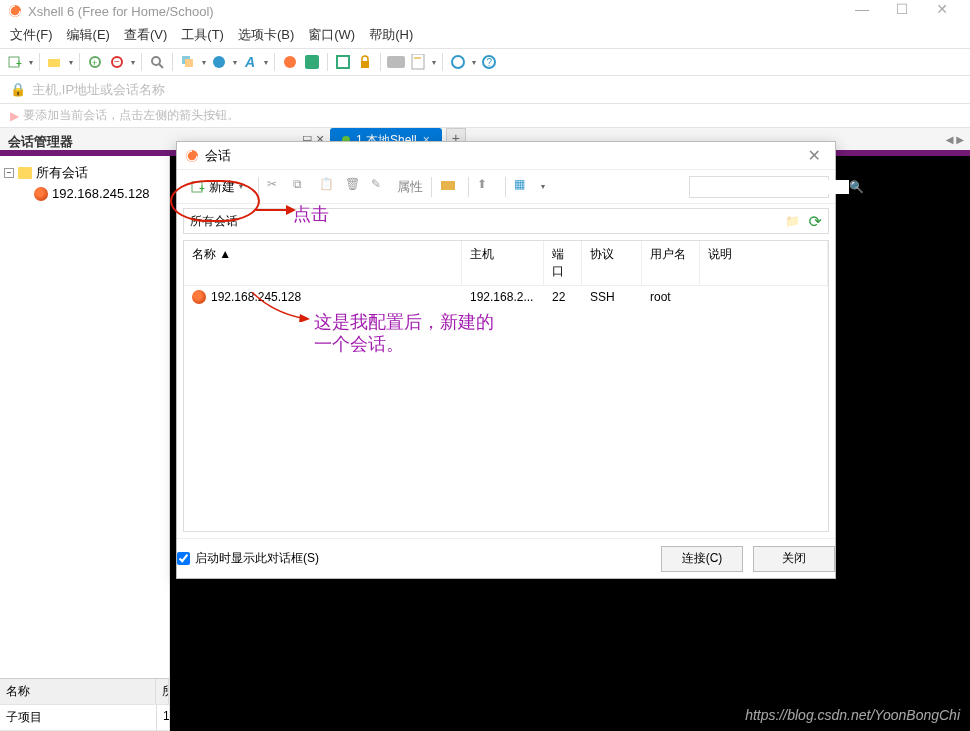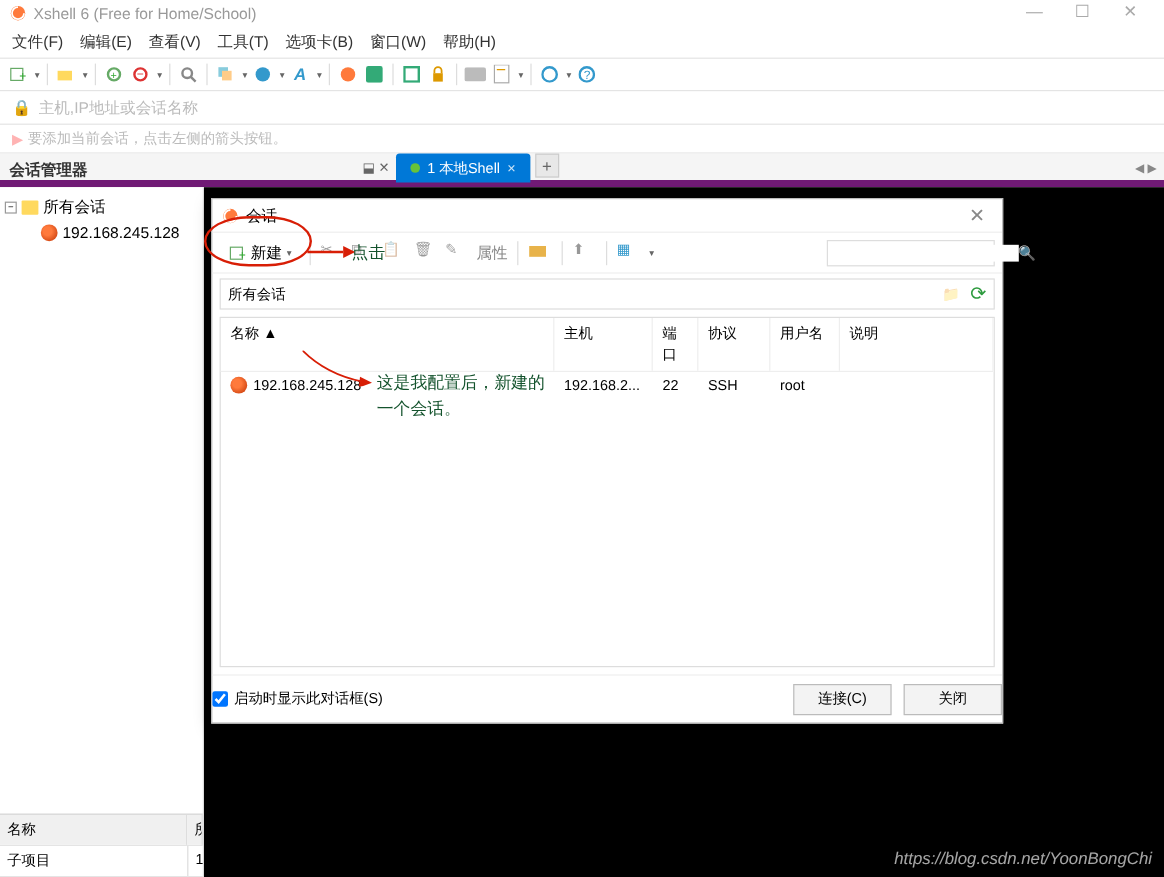--- a/index.html
+++ b/index.html
@@ -55,21 +55,21 @@
 .propgrid .row { display: flex; border-bottom: 1px solid #e4e4e4; }
 .propgrid .cell { padding: 4px 6px; font-size: 12px; }
 .propgrid .h { background: #f0f0f0; font-weight: normal; width: 158px; border-right: 1px solid #ddd; }
 .propgrid .k { width: 158px; border-right: 1px solid #ddd; }
 .propgrid .v { width: 10px; overflow: hidden; }
 
 
 .terminal { flex: 1; background: #000; position: relative; }
 
 
-.dialog { position: absolute; left: 176px; top: 165px; width: 660px; height: 438px; background: #fff; border: 1px solid #bbb; box-shadow: 0 4px 14px rgba(0,0,0,.25); display: flex; flex-direction: column; }
+.dialog { position: absolute; left: 176px; top: 141px; width: 660px; height: 438px; background: #fff; border: 1px solid #bbb; box-shadow: 0 4px 14px rgba(0,0,0,.25); display: flex; flex-direction: column; }
 .dlg-title { height: 28px; display: flex; align-items: center; padding: 0 8px; border-bottom: 1px solid #eee; font-size: 13px; }
 .dlg-title .spacer { flex: 1; }
 .dlg-title .x { color: #888; font-size: 16px; padding: 0 6px; }
 .dlg-toolbar { height: 34px; display: flex; align-items: center; padding: 0 6px; gap: 6px; border-bottom: 1px solid #eee; }
 .dlg-new { display: flex; align-items: center; gap: 3px; padding: 2px 5px; font-size: 13px; border: 2px solid transparent; }
 .dlg-toolbar .sep { width: 1px; height: 20px; background: #ddd; margin: 0 2px; }
 .dlg-toolbar .btn { width: 20px; height: 20px; opacity: .4; }
 .dlg-search { margin-left: auto; height: 22px; width: 140px; border: 1px solid #ddd; display: flex; align-items: center; padding: 0 4px; }
 .dlg-search input { border: none; outline: none; flex: 1; font-size: 12px; }
 .dlg-path { height: 26px; display: flex; align-items: center; border: 1px solid #ddd; margin: 4px 6px 0; padding: 0 6px; font-size: 12px; }
@@ -86,21 +86,21 @@
 .col-desc { flex: 1; }
 .dlg-row { display: flex; font-size: 12px; }
 .dlg-row .col { padding: 4px 8px; }
 .dlg-bottom { height: 40px; display: flex; align-items: center; padding: 0 0; border-top: 1px solid #eee; }
 .dlg-bottom .chk { display: flex; align-items: center; gap: 5px; font-size: 12px; }
 .dlg-bottom .spacer { flex: 1; }
 .dlg-bottom button { width: 82px; height: 26px; background: #f3f3f3; border: 1px solid #bbb; font-size: 12px; margin-left: 10px; }
 
 
 .anno-circle { position: absolute; border: 2px solid #d81e06; border-radius: 50% / 60%; pointer-events: none; }
-.anno-text { position: absolute; color: #14532d; font-size: 14px; pointer-events: none; }
+.anno-text { position: absolute; color: #a21caf; font-size: 18px; pointer-events: none; }
 .anno-arrow { position: absolute; pointer-events: none; }
 
 
 .watermark { position: absolute; right: 10px; bottom: 8px; color: rgba(255,255,255,.65); font-size: 14px; font-style: italic; }
 
 
 .sc-arrows { position: absolute; right: 4px; top: 148px; font-size: 10px; color: #888; }
 
 svg { display: block; }
 </style>

